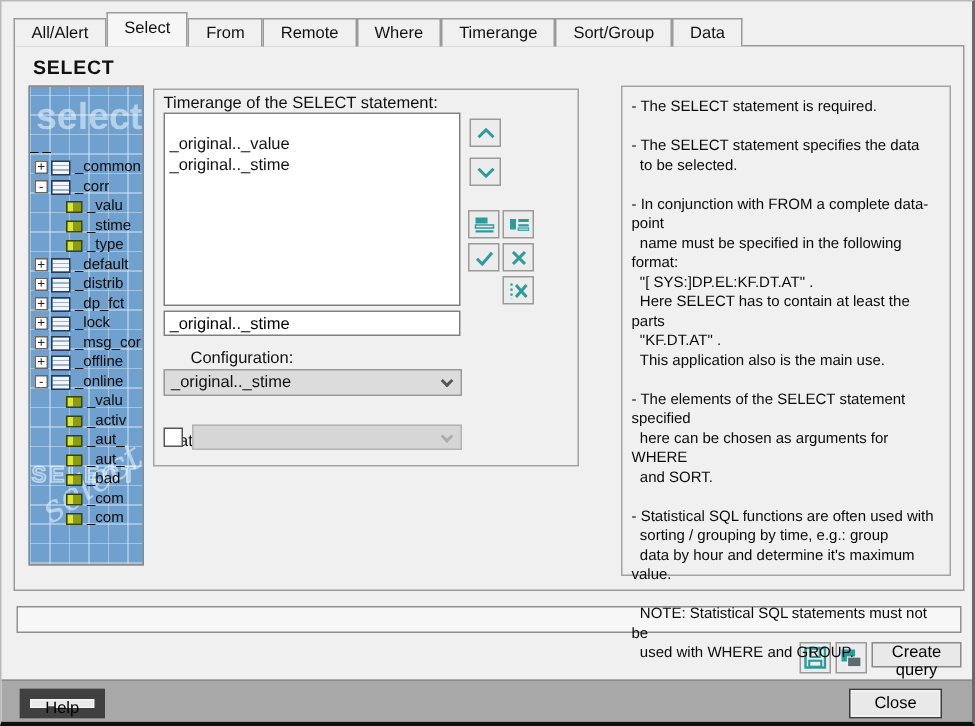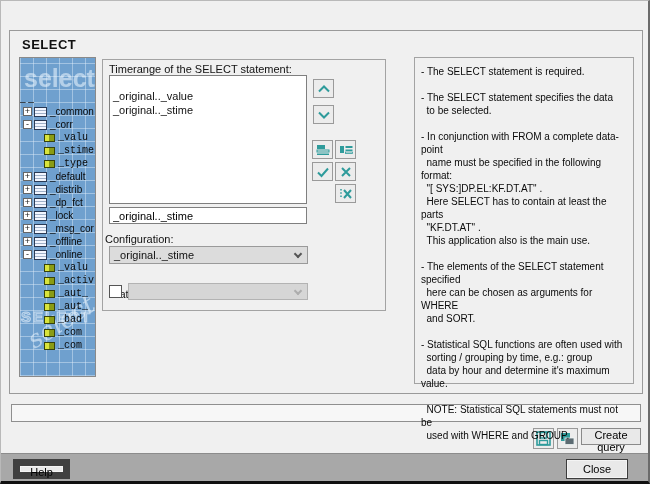--- a/index.html
+++ b/index.html
@@ -32,28 +32,28 @@
   .wm-top { position:absolute; left:4px; top:6px; width:73px; font-weight:bold; font-size:25px; color:rgba(238,247,255,0.55); letter-spacing:0px; overflow:hidden; white-space:nowrap; }
   .wm-mid { position:absolute; left:1px; top:250px; font-weight:bold; font-size:15px; letter-spacing:2px; color:rgba(238,247,255,0.18); -webkit-text-stroke:1px rgba(238,247,255,0.6); white-space:nowrap; }
   .wm-script { position:absolute; left:2px; top:272px; font-family:"DejaVu Serif", serif; font-style:italic; font-size:25px; color:rgba(238,247,255,0.55); transform:rotate(-33deg); transform-origin:left top; white-space:nowrap; }
   .tree-rows { position:absolute; left:0; top:40px; width:100%; z-index:2; }
   .tree-row { height:13px; display:flex; align-items:center; white-space:nowrap; overflow:hidden; font-size:10px; color:#0a0a0a; }
   .tree-row.clipped { height:7px; align-items:flex-start; }
   .tree-row.clipped .lbl { margin-top:-6px; }
   .expand-box { width:9px; height:9px; background:#fff; border:1px solid #666; font-size:9px; line-height:7px; text-align:center; color:#222; margin:0 2px 0 3px; flex:0 0 auto; }
   .branch-icon { width:13px; height:10px; border:1px solid #2a3a55; background:repeating-linear-gradient(0deg,#f2f6ff 0 2px,#9fb0c8 2px 3px); margin-right:3px; flex:0 0 auto; }
   .leaf-icon { width:11px; height:8px; border:1px solid #37430a; background:linear-gradient(90deg,#d9e43c 0 4px,#8a9c14 4px); margin-right:3px; flex:0 0 auto; }
-  .indent0 { padding-left:0px; } .indent1 { padding-left:24px;font-family:Liberation Mono, monospace; }
+  .indent0 { padding-left:0px; } .indent1 { padding-left:24px; }
   
   .elements-group { position:absolute; left:92px; top:28px; width:284px; height:252px; border:1px solid #a3a3a3; }
   .group-label { position:absolute; left:6px; top:3px; }
   .listbox { position:absolute; left:6px; top:15px; width:198px; height:129px; background:#fff; border:1px solid #7f7f7f; overflow:hidden; padding-top:13px; }
   .list-item { height:14px; line-height:14px; padding-left:3px; white-space:nowrap; }
   .text-input { position:absolute; left:6px; top:147px; width:198px; height:17px; background:#fff; border:1px solid #7f7f7f; font:11px "Liberation Sans",sans-serif; padding:0 3px; }
-  .config-label { position:absolute; left:2px; top:173px; }
+  .config-label { position:absolute; left:24px; top:173px; }
   .combo { position:absolute; left:6px; top:186px; width:199px; height:18px; background:#dcdcdc; border:1px solid #9a9a9a; line-height:16px; padding-left:4px; }
   .combo .chev { position:absolute; right:6px; top:4px; width:6px; height:6px; border-right:2px solid #555; border-bottom:2px solid #555; transform:rotate(45deg); }
   .stat-label { position:absolute; left:6px; top:228px; }
   .stat-checkbox { position:absolute; left:6px; top:225px; width:13px; height:13px; background:#fff; border:1px solid #555; }
   .combo.disabled { left:25px; top:223px; width:180px; height:17px; background:#d6d6d6; border-color:#b3b3b3; }
   .combo.disabled .chev { border-color:#adadad; }
   
   .tool-btn { position:absolute; width:21px; height:19px; background:#ececec; border:1px solid #9a9a9a; display:flex; align-items:center; justify-content:center; padding:0; }
   .tool-btn svg { display:block; }
   
@@ -66,20 +66,30 @@
   .create-query { position:absolute; left:580px; top:427px; width:60px; height:17px; }
   .bottom-bar { position:absolute; left:0; top:452px; width:650px; height:29px; background:#a8a8a8; border-top:1px solid #8c8c8c; }
   .help-btn { position:absolute; left:12px; top:5px; width:57px; height:20px; border:7px solid #404040; box-shadow:inset 0 0 0 1px #f4f4f4; }
   .close-btn { position:absolute; left:565px; top:5px; width:62px; height:20px; border:1px solid #3c3c3c; box-shadow:inset 0 0 0 1px #f4f4f4; }
 </style>
 </head>
 <body>
 
 <div class="window">
 
+  <div class="tab-bar">
+      <div class="tab">All/Alert</div>
+      <div class="tab active">Select</div>
+      <div class="tab">From</div>
+      <div class="tab">Remote</div>
+      <div class="tab">Where</div>
+      <div class="tab">Timerange</div>
+      <div class="tab">Sort/Group</div>
+      <div class="tab">Data</div>
+    </div>
 
   <div class="tab-panel">
     <div class="section-title">SELECT</div>
 
     <div class="tree">
       <div class="wm-top">select</div>
       <div class="wm-mid">SELECT</div>
       <div class="wm-script">select</div>
       <div class="tree-rows">
           <div class="tree-row indent0 clipped">

